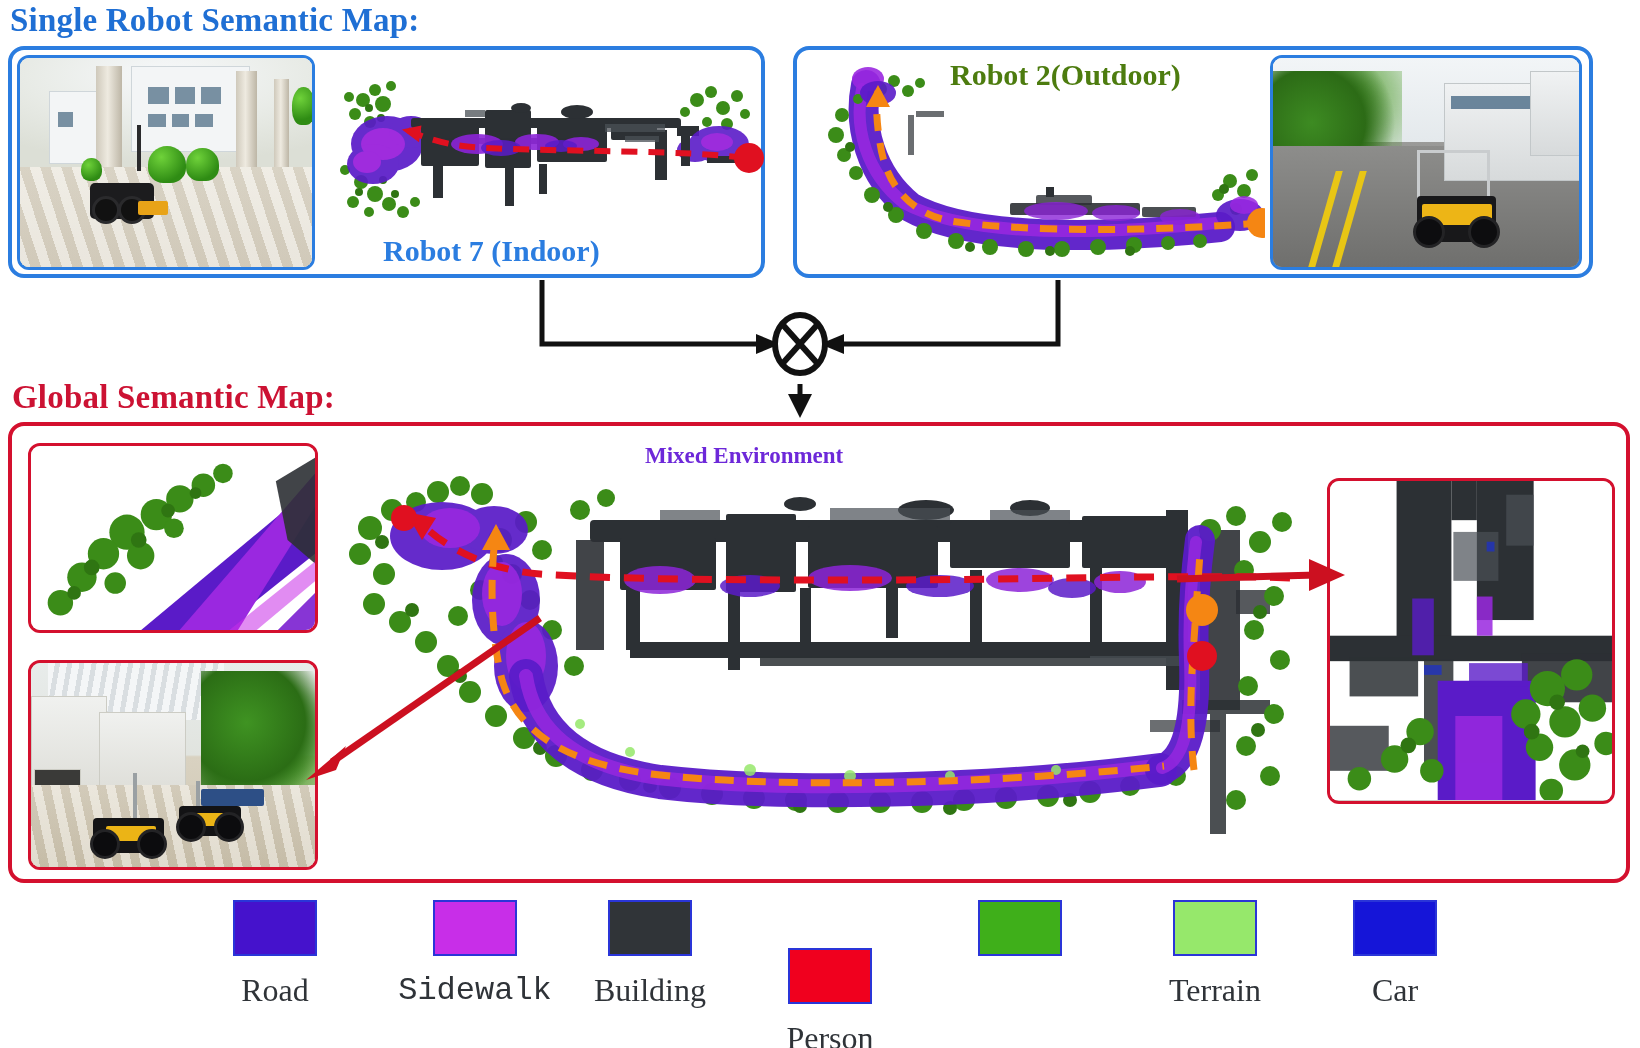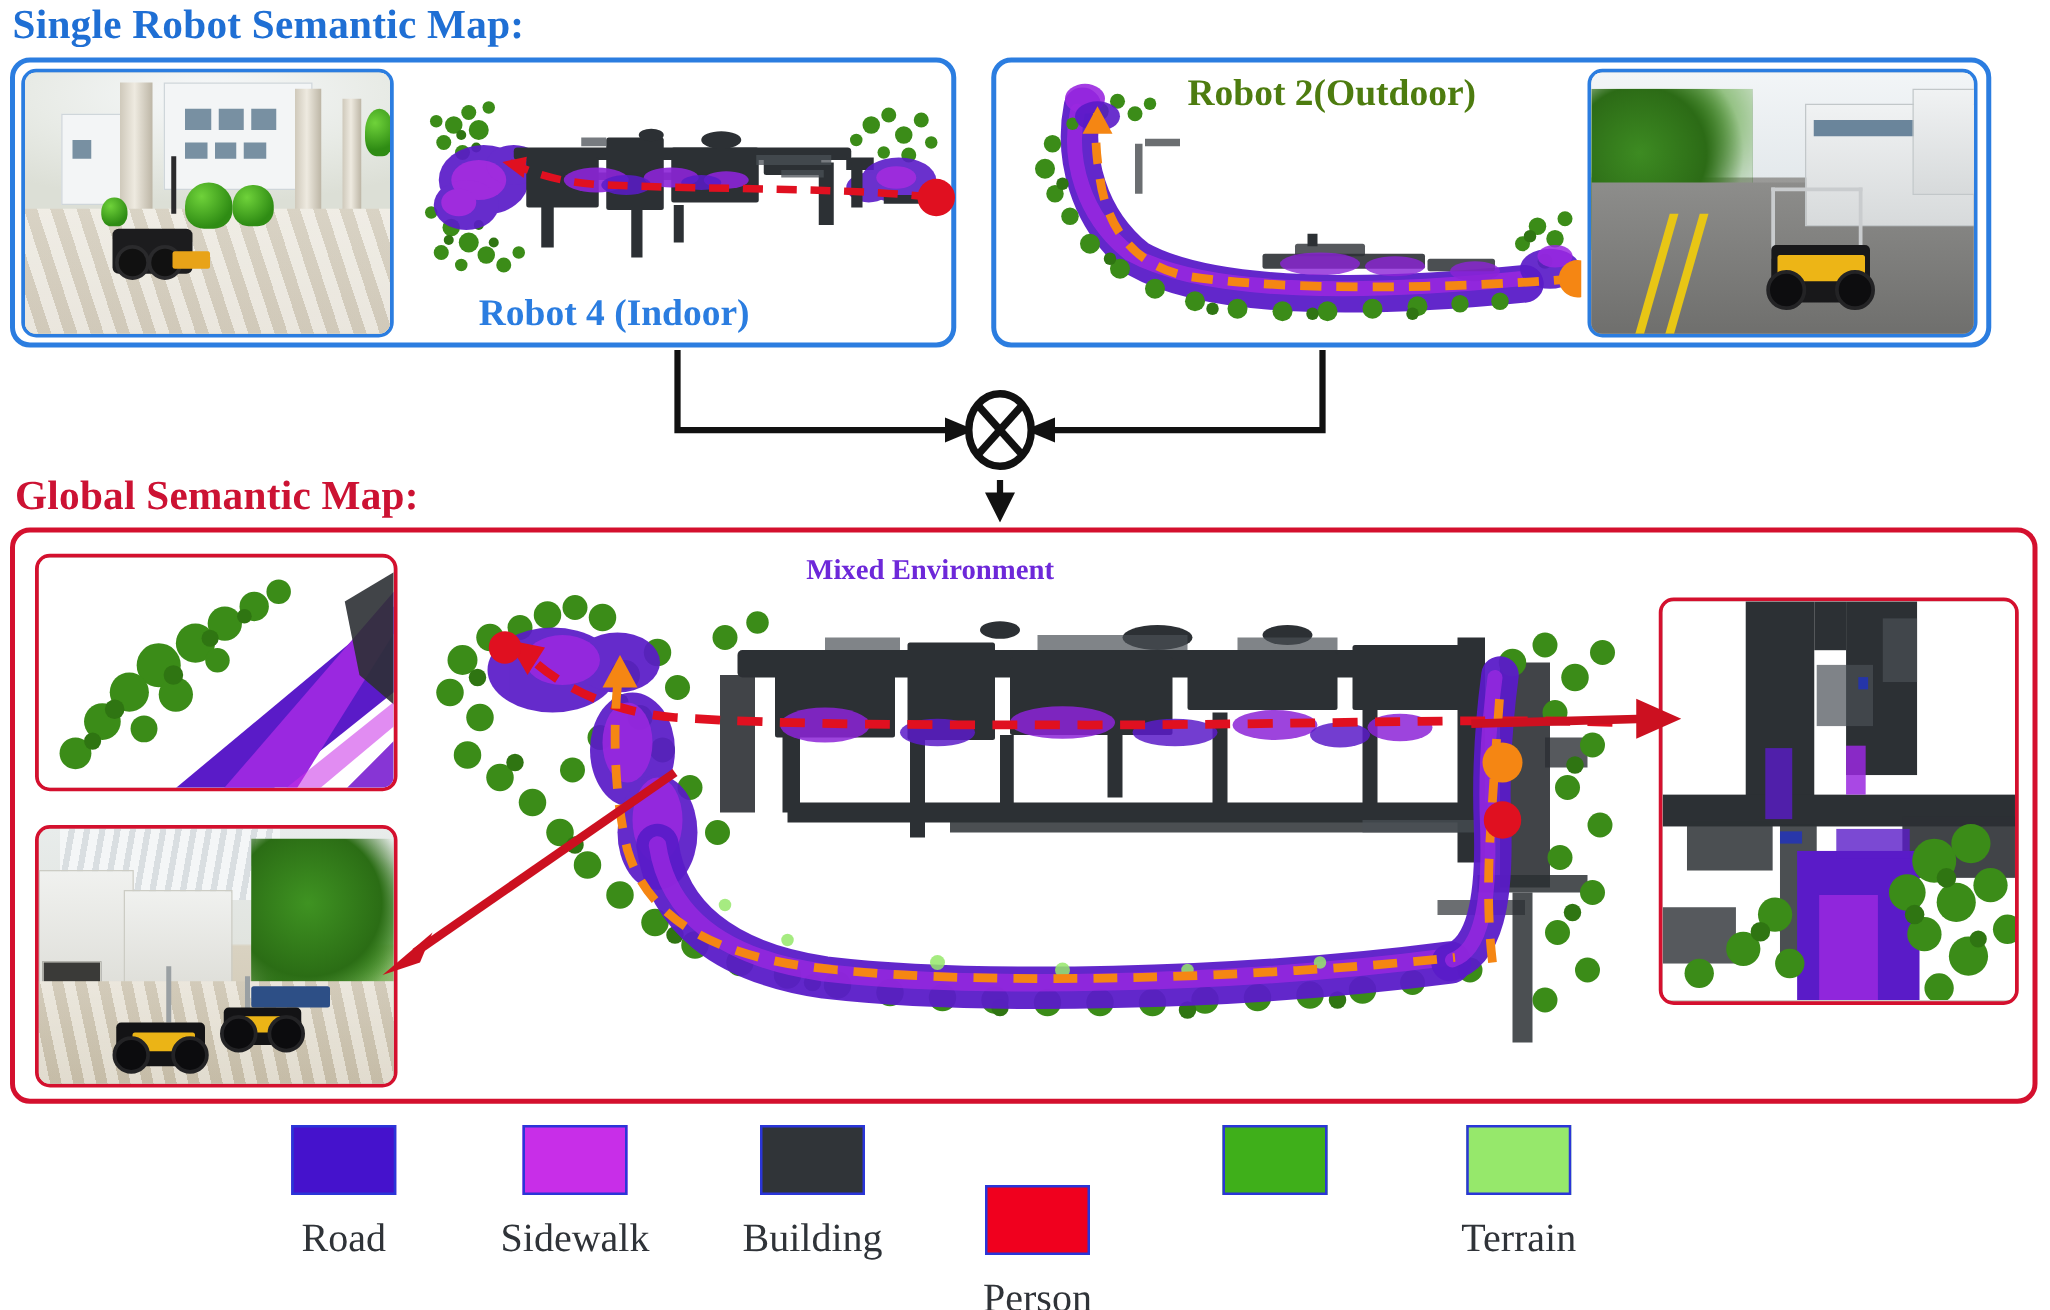--- a/index.html
+++ b/index.html
@@ -236,21 +236,21 @@
           <rect x="356" y="78" width="9" height="36"></rect>
           <rect x="382" y="104" width="40" height="7"></rect>
         </g>
 
       <path d="M420 106 C 360 98, 250 100, 160 96 C 120 94, 100 86, 78 76" stroke="#e01020" stroke-width="6" fill="none" stroke-dasharray="16 11" stroke-linecap="butt"></path>
       <polygon points="78,76 98,76 92,92" fill="#e01020" transform="rotate(-12 85 82)"></polygon>
       <circle cx="424" cy="106" r="15" fill="#e01020"></circle>
     </g>
   </svg>
 
-  <div class="panel-label" id="label-robot1">Robot 4 (Indoor)</div>
+  <div class="panel-label" id="label-robot1">Robot 7 (Indoor)</div>
 
   <div class="panel-blue" id="panel-robot2"></div>
 
   <div class="panel-label" id="label-robot2">Robot 2(Outdoor)</div>
 
   <svg class="pcmap" id="map-robot2" style="left:800px;top:55px;" width="465" height="222" viewBox="0 0 465 222">
     <g>
 
       <path d="M66 30 C 58 70, 70 120, 110 152 C 170 186, 300 184, 420 172" stroke="#5a1bc8" stroke-width="30" fill="none" stroke-linecap="round" opacity=".95"></path>
       <path d="M62 34 C 54 72, 66 118, 104 148 C 166 182, 296 180, 416 168" stroke="#9a28e0" stroke-width="12" fill="none" stroke-linecap="round" opacity=".85"></path>
@@ -656,21 +656,21 @@
     <polygon points="170,30 134,14 134,46" fill="#cc1020"></polygon>
   </svg>
 
   <div id="legend">
 
     <div class="lg-item" style="left:180px;width:190px;">
       <div class="lg-swatch" style="background: rgb(69, 18, 204); border-color: rgb(42, 53, 216);"></div>
       <div class="lg-label">Road</div>
     </div>
 
-    <div class="lg-item" style="left:355px;width:210px;">
+    <div class="lg-item" style="left:370px;width:210px;font-family:Liberation Mono, monospace;">
       <div class="lg-swatch" style="background: rgb(200, 46, 232); border-color: rgb(42, 53, 216);"></div>
       <div class="lg-label">Sidewalk</div>
     </div>
 
     <div class="lg-item" style="left:545px;width:210px;">
       <div class="lg-swatch" style="background: rgb(48, 52, 56); border-color: rgb(42, 53, 216);"></div>
       <div class="lg-label">Building</div>
     </div>
 
     <div class="lg-item" style="left:735px;width:190px;margin-top:48px;">
@@ -680,16 +680,20 @@
 
     <div class="lg-item" style="left:905px;width:230px;">
       <div class="lg-swatch" style="background: rgb(63, 175, 26); border-color: rgb(42, 53, 216);"></div>
     </div>
 
     <div class="lg-item" style="left:1115px;width:200px;">
       <div class="lg-swatch" style="background: rgb(150, 232, 107); border-color: rgb(42, 53, 216);"></div>
       <div class="lg-label">Terrain</div>
     </div>
 
+    <div class="lg-item" style="left:1305px;width:180px;">
+      <div class="lg-swatch" style="background: rgb(21, 21, 216); border-color: rgb(42, 53, 216);"></div>
+      <div class="lg-label">Car</div>
+    </div>
 
   </div>
 
 </div>
 
 </body></html>

